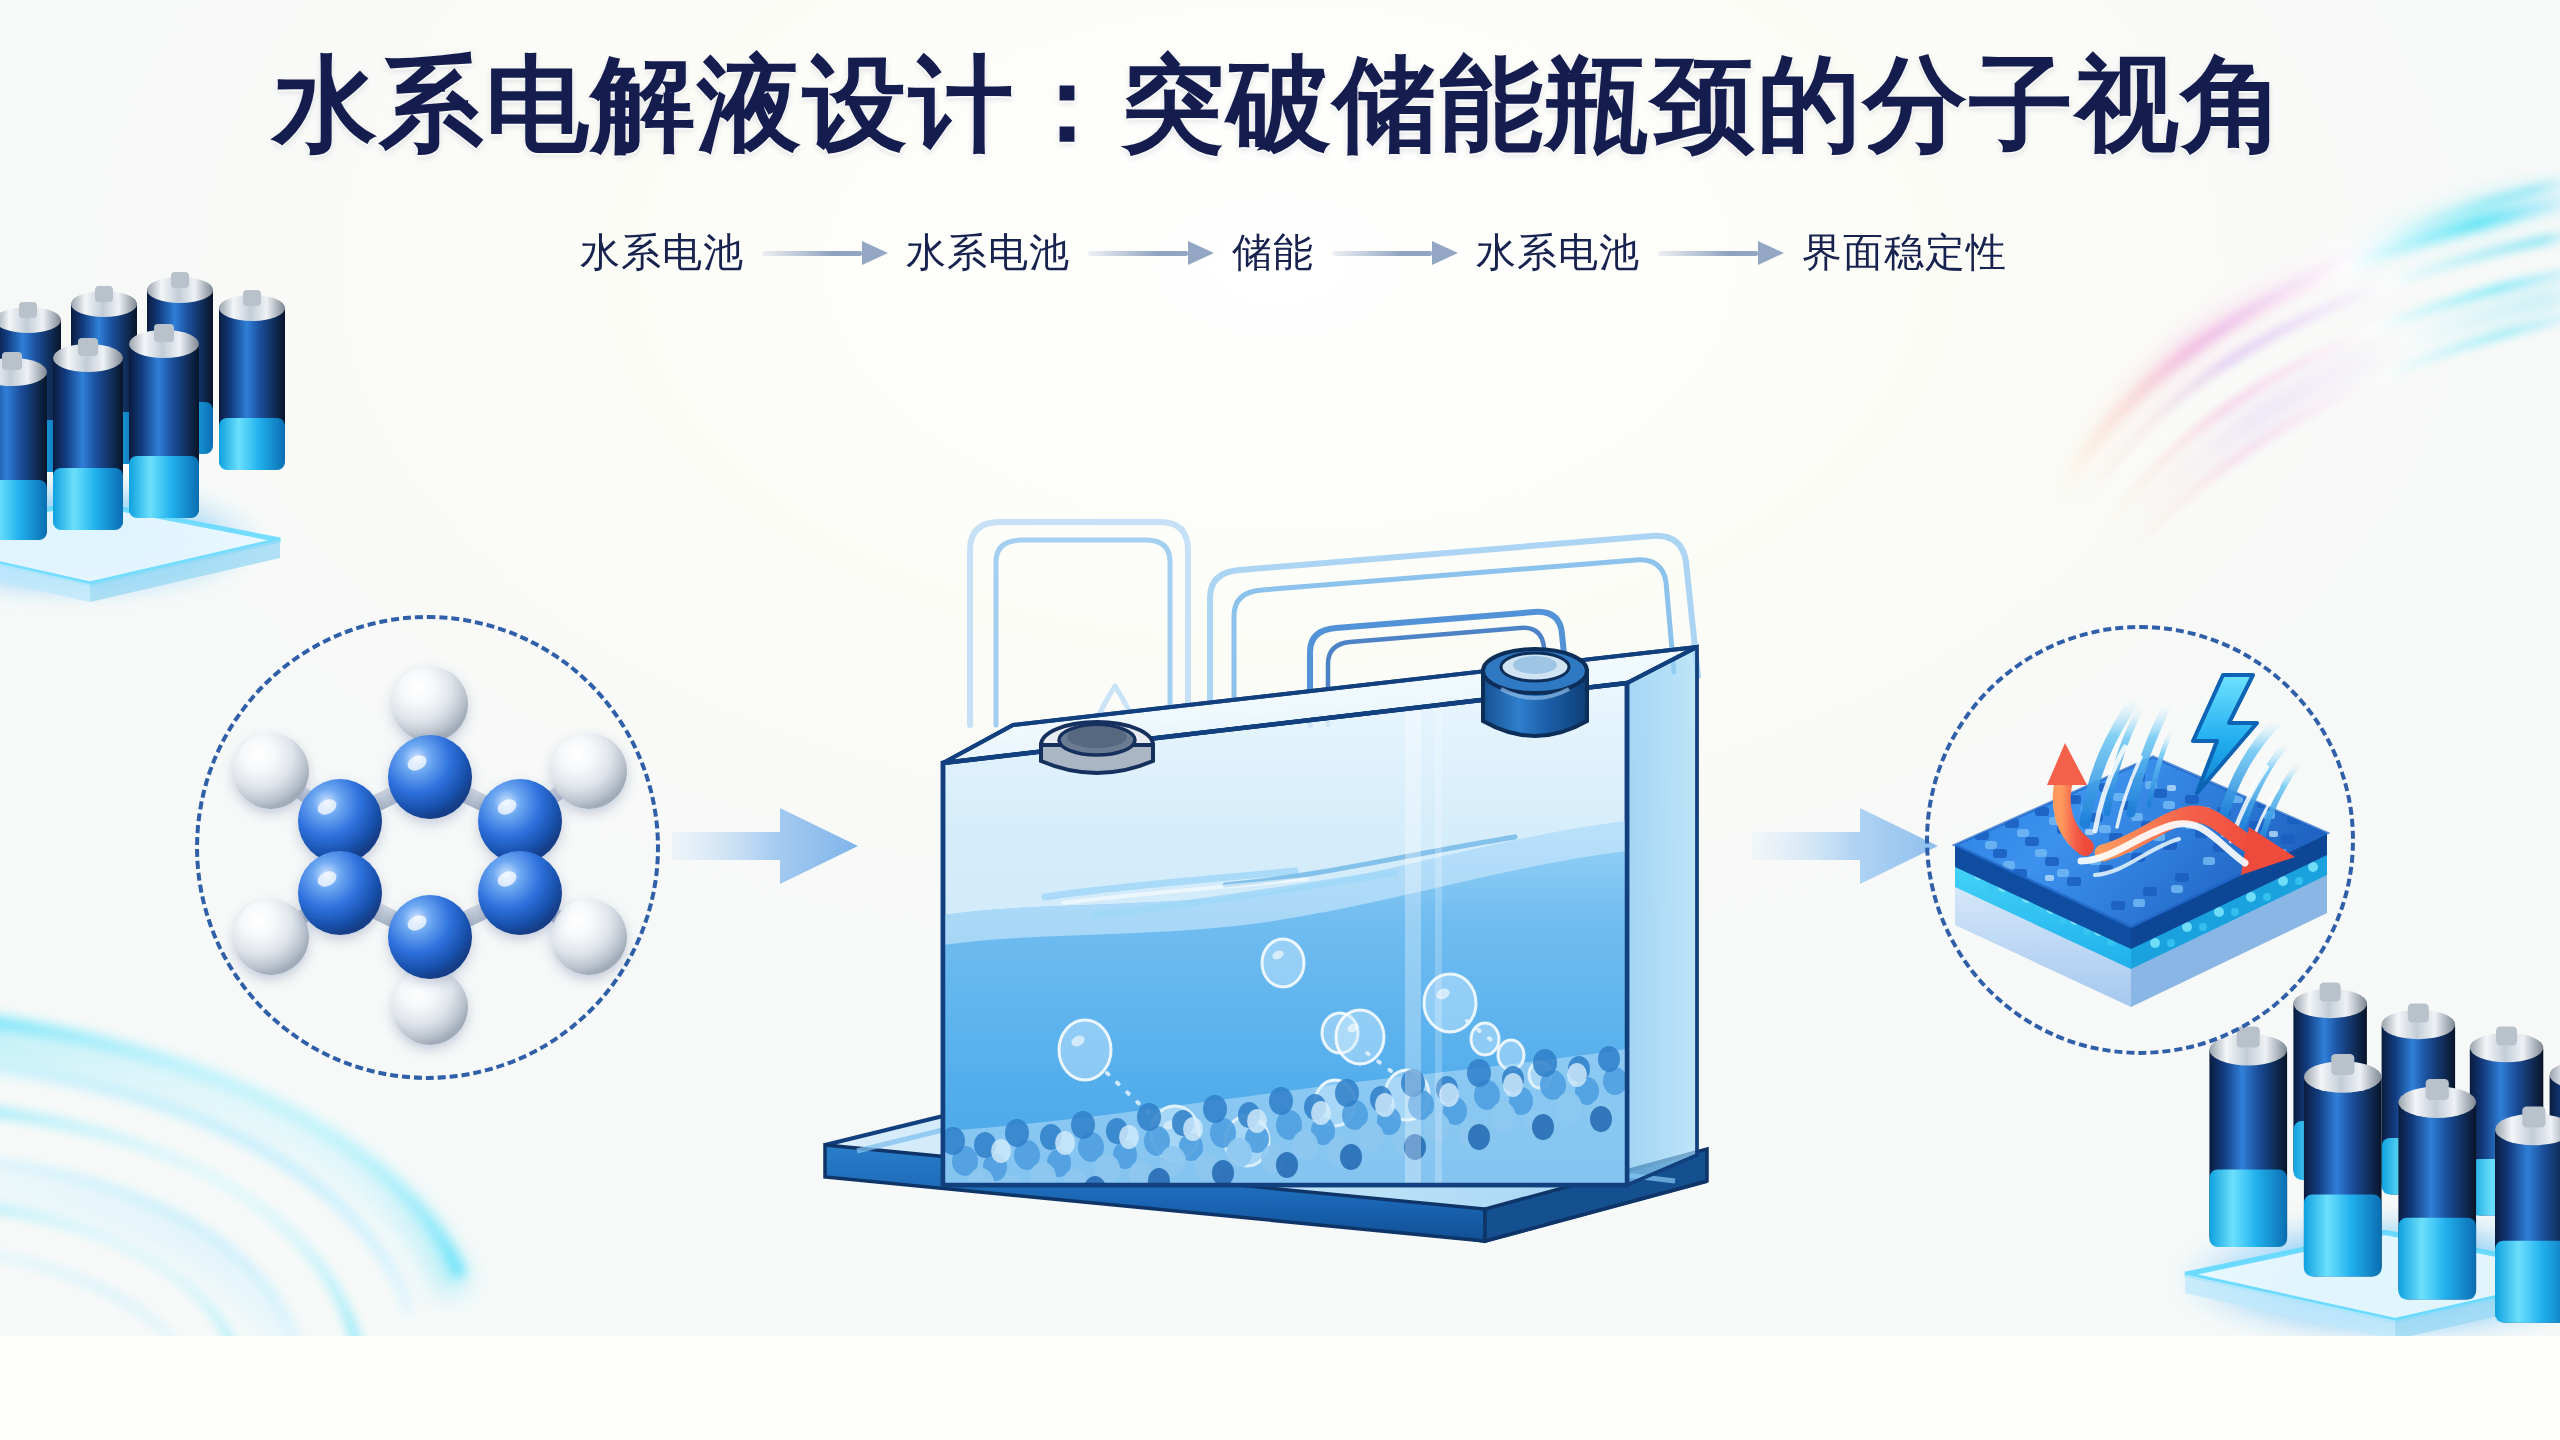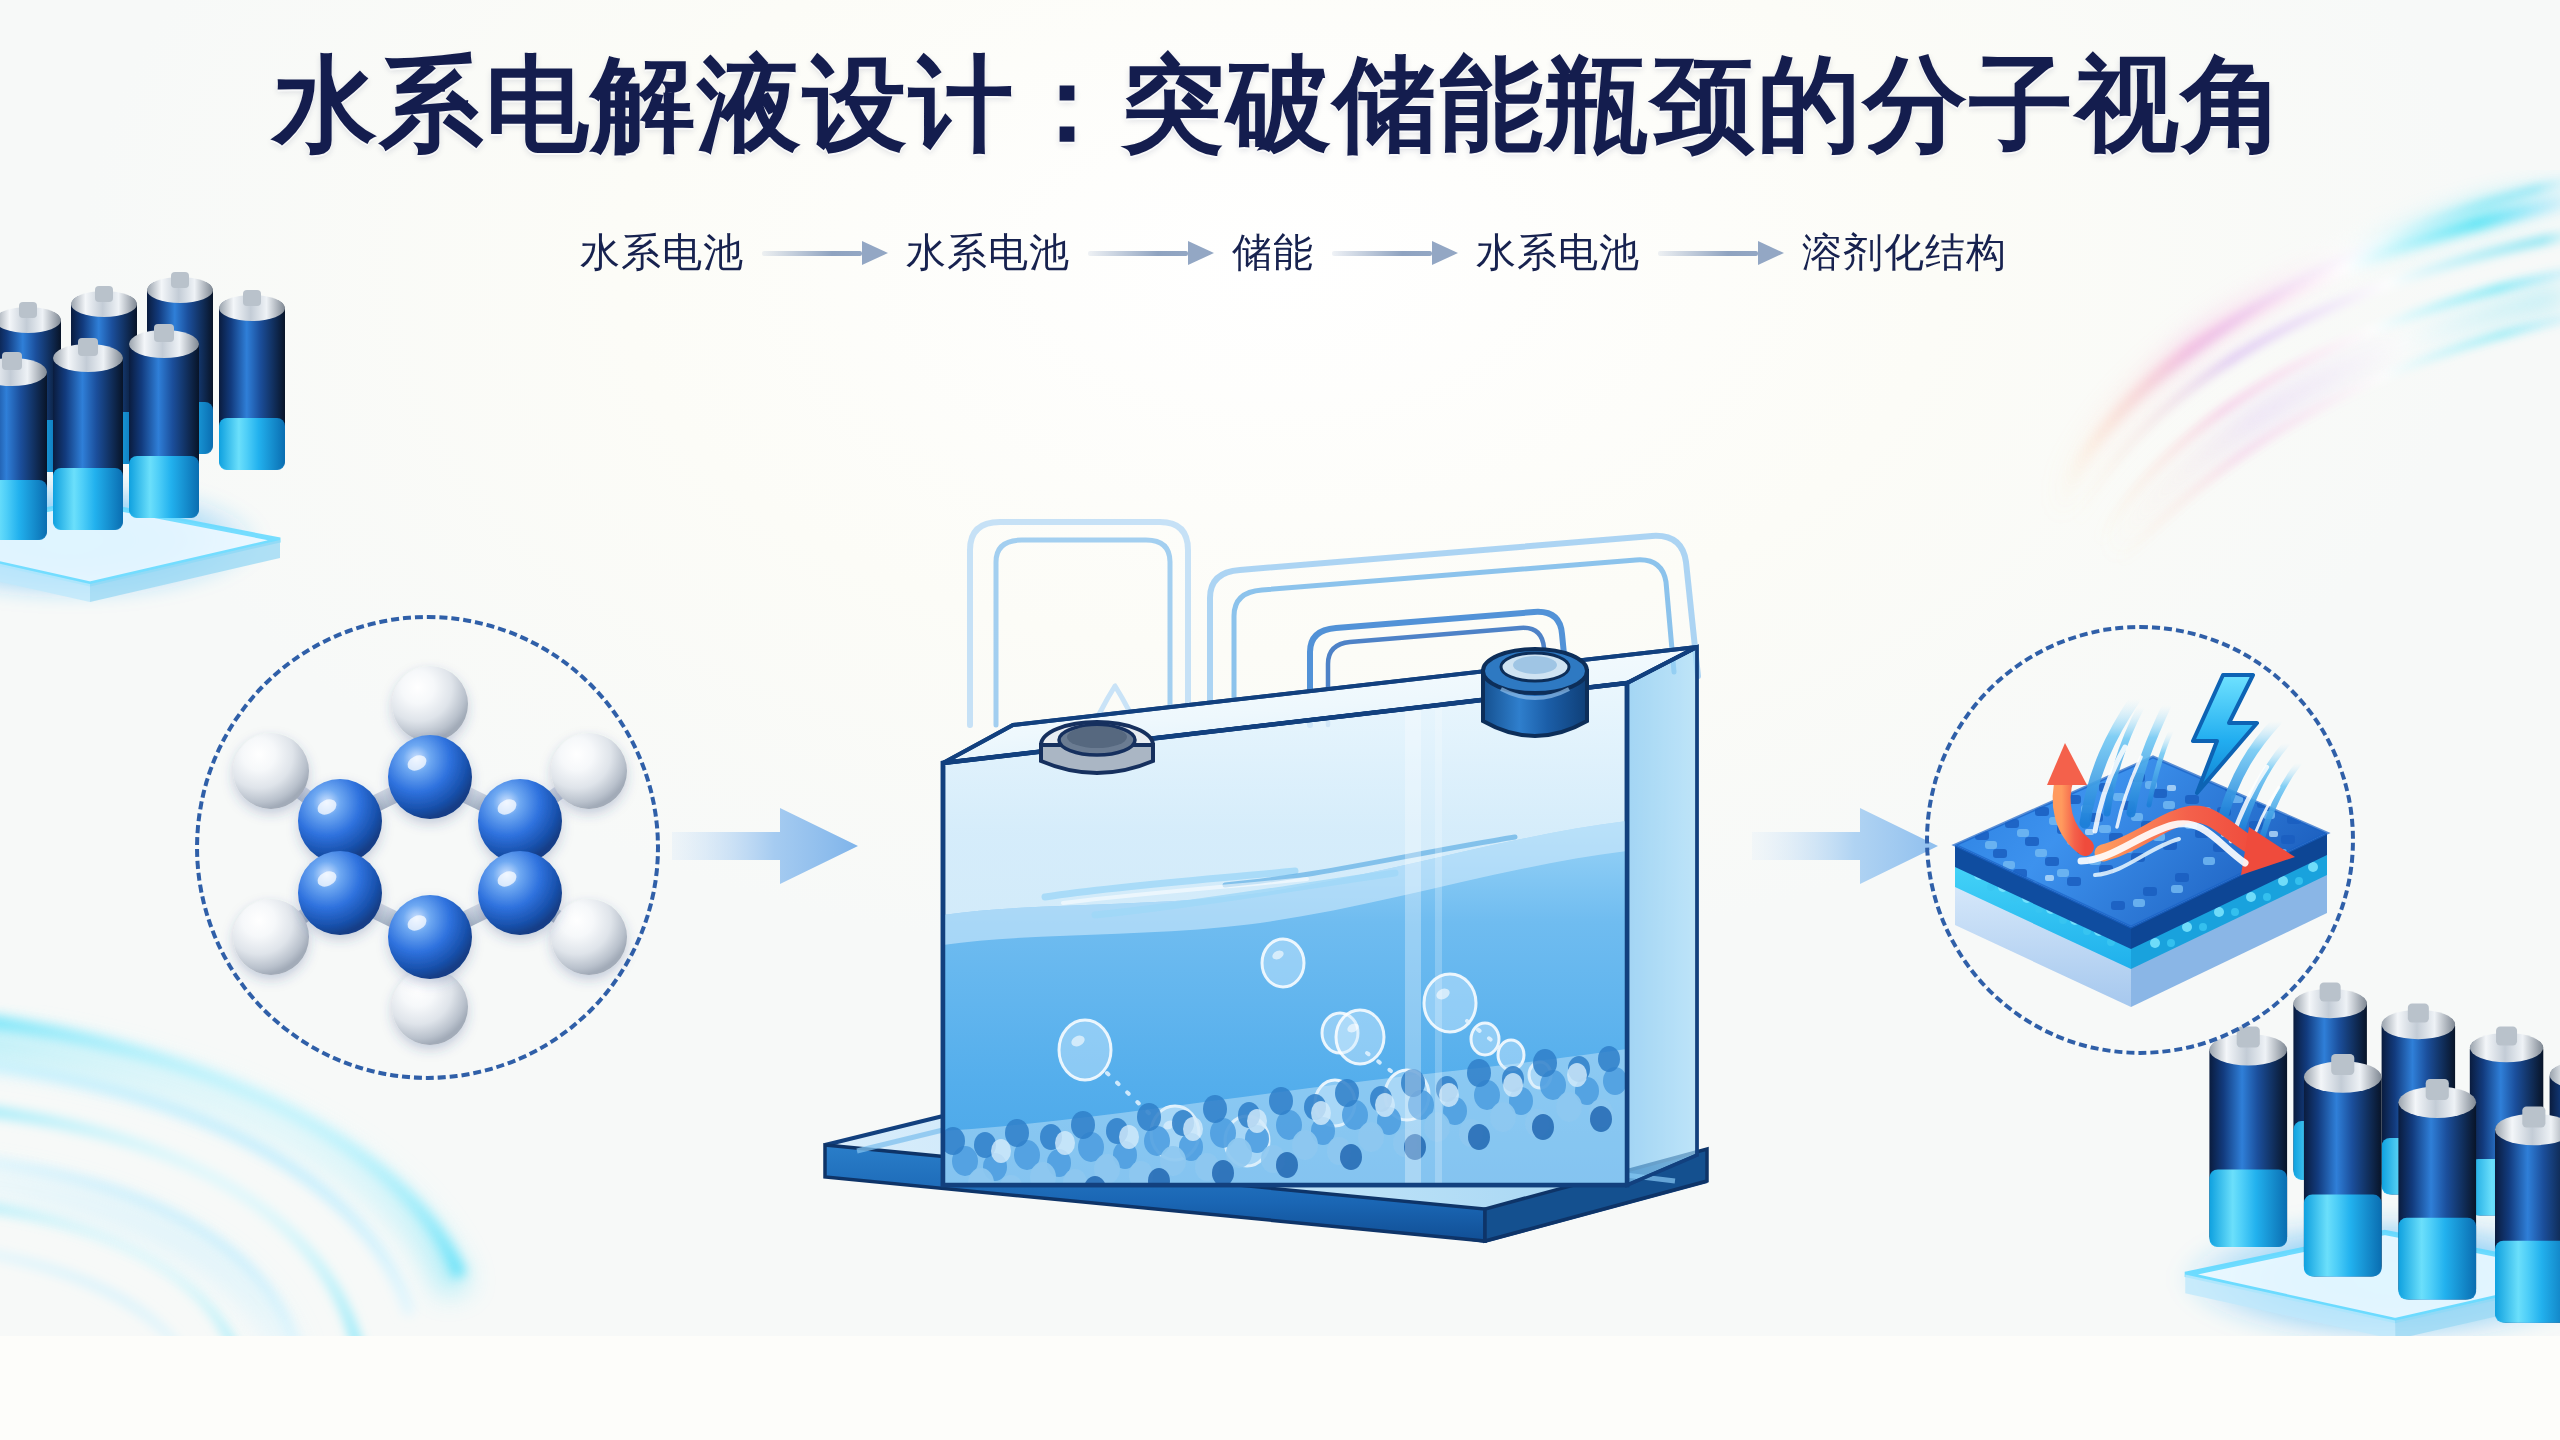--- a/index.html
+++ b/index.html
@@ -166,21 +166,21 @@
     <span class="crumb">储能</span>
     <span class="crumb-arrow">
         <i class="shaft"></i>
         <i class="head"></i>
       </span>
     <span class="crumb">水系电池</span>
     <span class="crumb-arrow">
         <i class="shaft"></i>
         <i class="head"></i>
       </span>
-    <span class="crumb">溶剂化结构</span>
+    <span class="crumb">界面稳定性</span>
   </nav>
 
   <svg class="batt-cluster" style="left:-115px; top:240px;" width="400" height="400" viewBox="0 0 400 400">
     <defs>
       <linearGradient id="bgBody" x1="0" y1="0" x2="1" y2="0">
         <stop offset="0%" stop-color="#0a1c3e"></stop>
         <stop offset="18%" stop-color="#123b7e"></stop>
         <stop offset="42%" stop-color="#2f7fd8"></stop>
         <stop offset="62%" stop-color="#1b4f9c"></stop>
         <stop offset="100%" stop-color="#081428"></stop>

